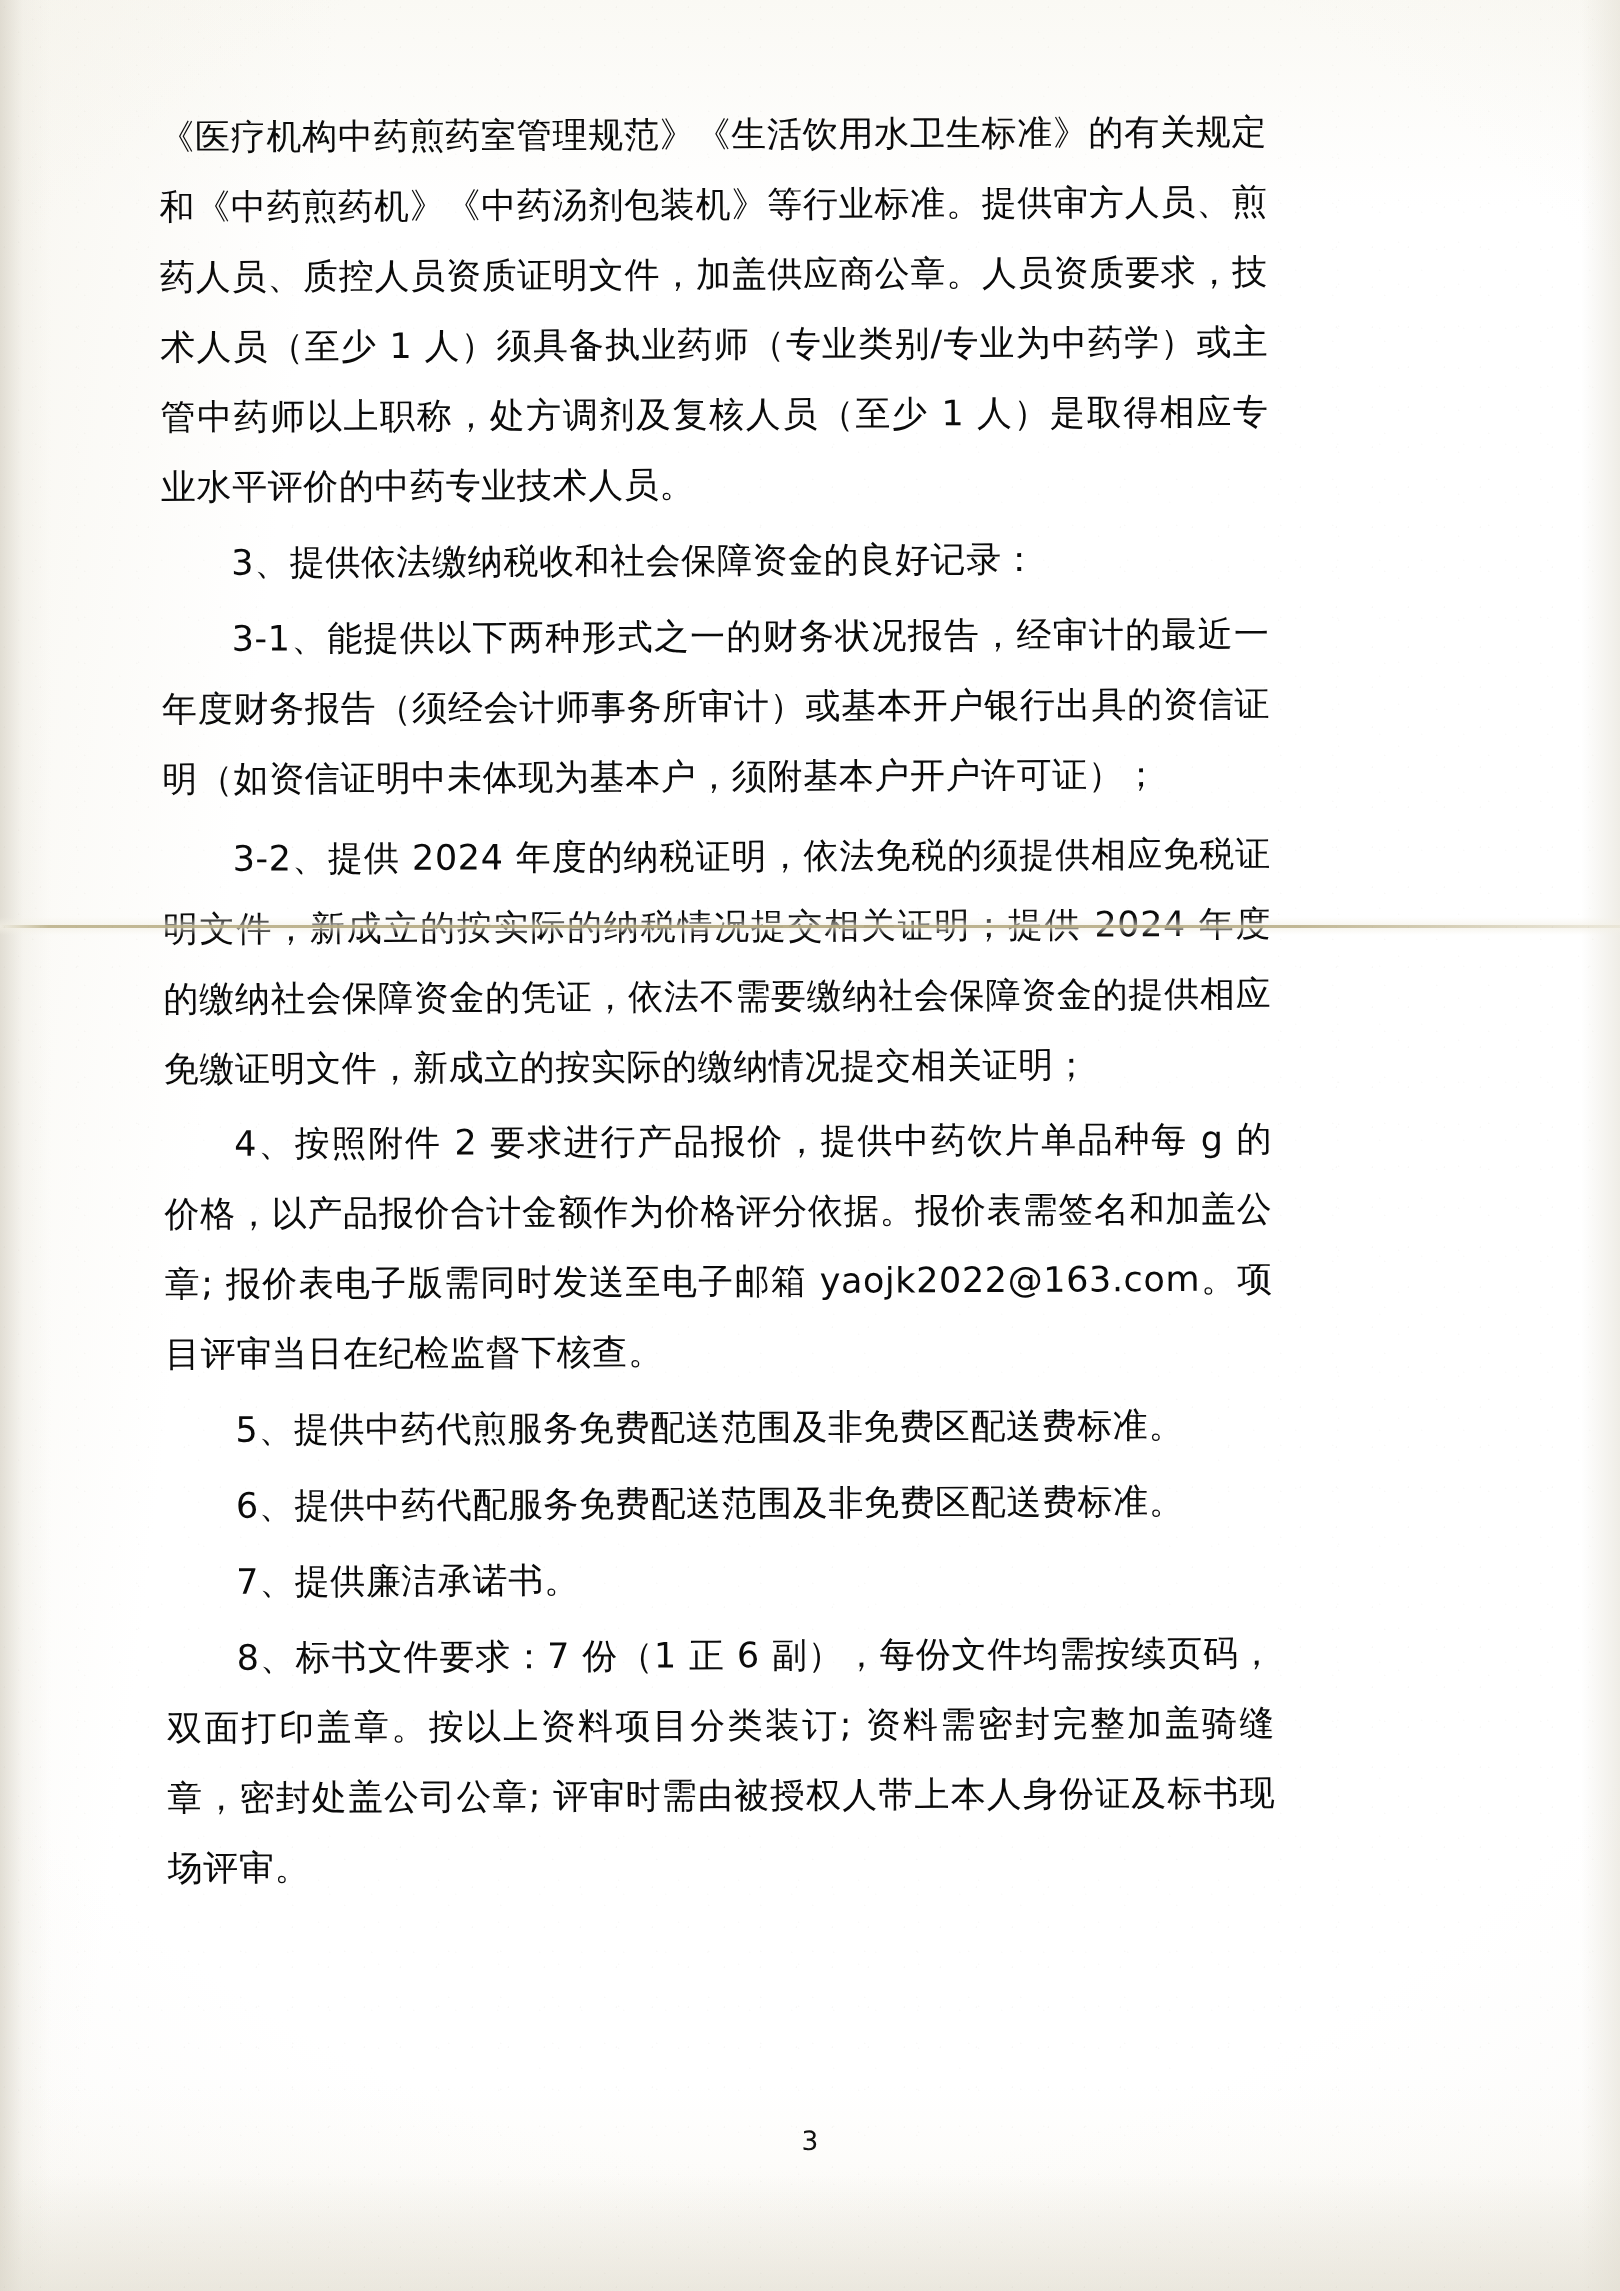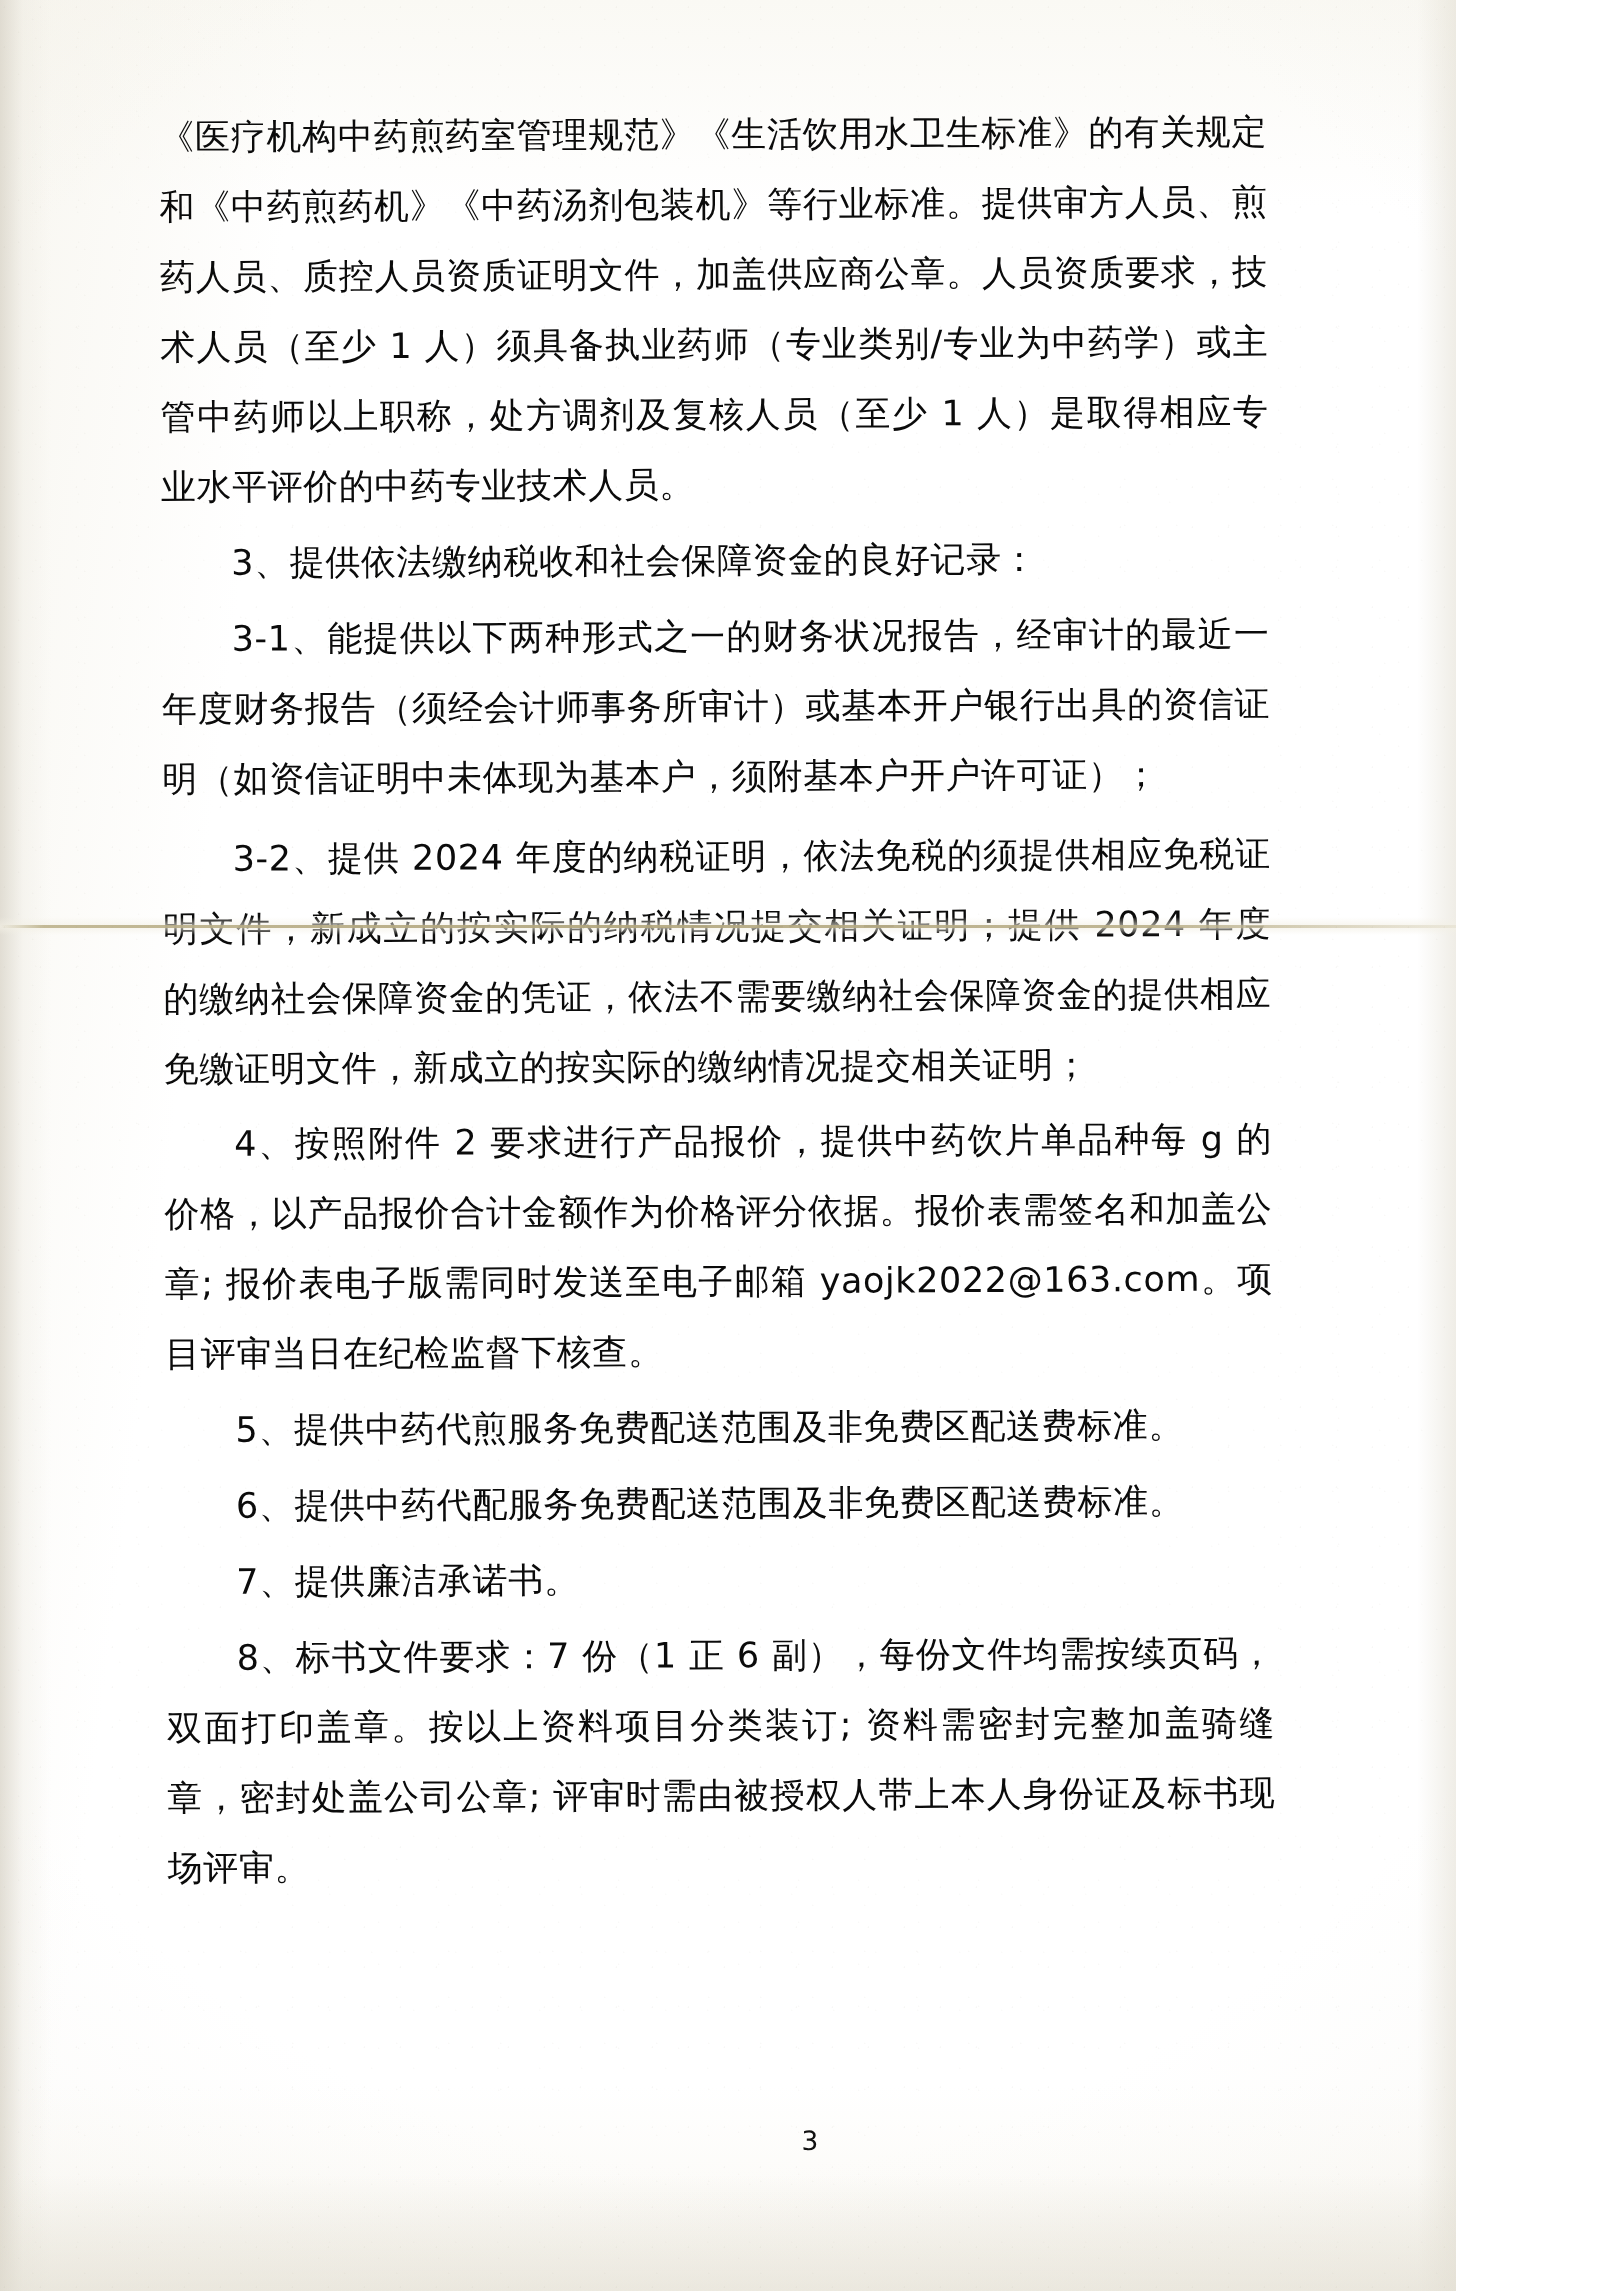--- a/index.html
+++ b/index.html
@@ -7,21 +7,21 @@
     padding: 0;
     background: #ffffff;
   }
   body {
     font-family: "DejaVu Sans", "Liberation Sans", sans-serif;
   }
 
   
   #page {
     position: relative;
-    width: 1456px;
+    width: 1620px;
     height: 2292px;
     background: #fdfdfb;
     overflow: hidden;
   }
 
   
   #paper-tint {
     position: absolute;
     inset: 0;
     background:

